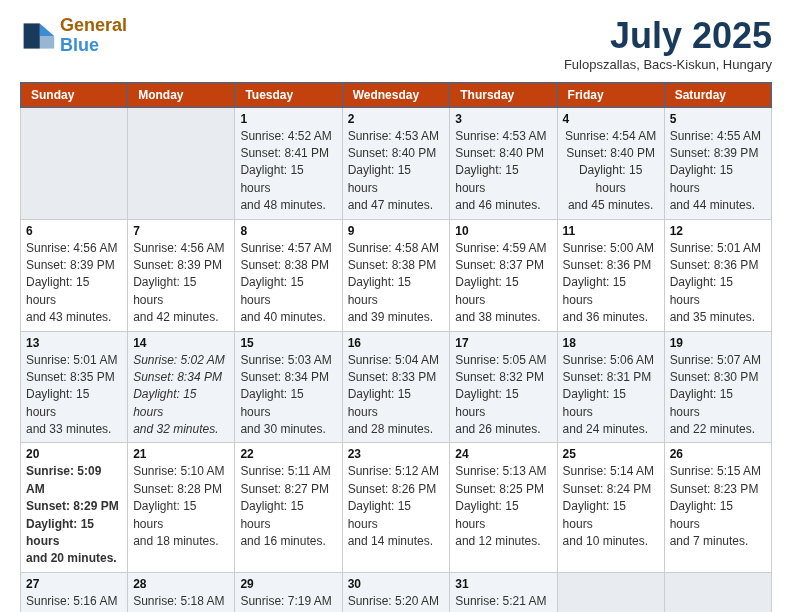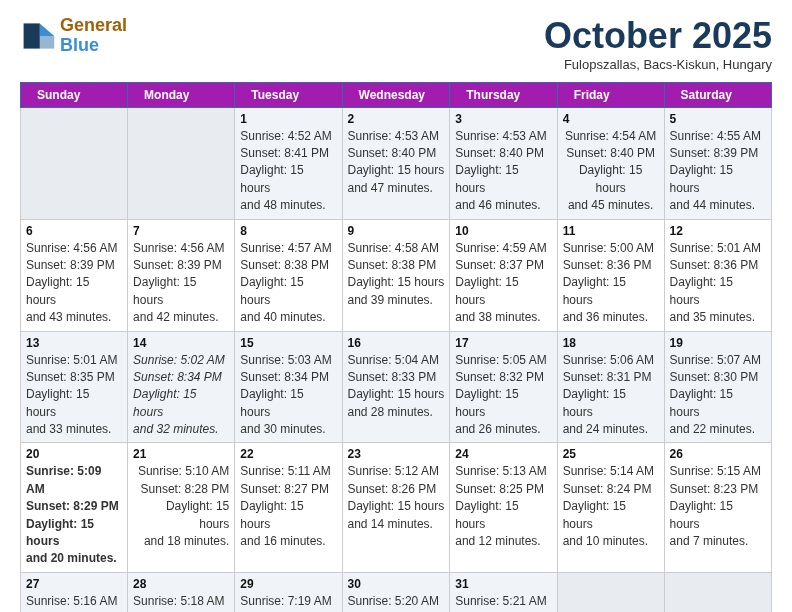--- a/index.html
+++ b/index.html
@@ -47,24 +47,24 @@
       font-size: 13px;
       color: #333;
       margin-top: 1px;
     }
     .calendar {
       width: 100%;
       border-collapse: collapse;
       font-size: 10.5px;
     }
     .calendar th {
-      background: #a21caf;
+      background: #c2410c;
       color: #fff;
       text-align: left;
-      padding: 5px 16px;
+      padding: 5px 10px;
       font-size: 12px;
       font-weight: bold;
       border: 1px solid #2e6da4;
     }
     .calendar td {
       border: 1px solid #ccc;
       vertical-align: top;
       padding: 4px 5px;
       width: 108px;
       min-height: 75px;
@@ -101,21 +101,21 @@
       <polygon points="22,20 38,20 38,34 22,34" fill="#2e6da4" opacity="0.5"></polygon>
       <rect x="4" y="6" width="18" height="28" fill="#1a3a5c"></rect>
     </svg>
     <div>
       <div class="logo-text">
         <span>General</span><br><span style="color:#3a8fd4">Blue</span>
       </div>
     </div>
   </div>
   <div class="title-block">
-    <div class="month-title">October 2025</div>
+    <div class="month-title">July 2025</div>
     <div class="location-title">Fulopszallas, Bacs-Kiskun, Hungary</div>
   </div>
 </div>
 
 <table class="calendar">
   <thead>
     <tr>
     <th>Sunday</th>
         <th>Monday</th>
         <th>Tuesday</th>
@@ -270,21 +270,21 @@
       <tr>
         <td>
           <div class="day-num">20</div>
           <div class="day-info" style="white-space: pre-line; font-weight: bold;">Sunrise: 5:09 AM
 Sunset: 8:29 PM
 Daylight: 15 hours
 and 20 minutes.</div>
         </td>
         <td>
           <div class="day-num">21</div>
-          <div class="day-info" style="white-space: pre-line; text-align: right;">Sunrise: 5:10 AM
+          <div class="day-info" style="white-space: pre-line;">Sunrise: 5:10 AM
 Sunset: 8:28 PM
 Daylight: 15 hours
 and 18 minutes.</div>
         </td>
         <td>
           <div class="day-num">22</div>
           <div class="day-info" style="white-space: pre-line;">Sunrise: 5:11 AM
 Sunset: 8:27 PM
 Daylight: 15 hours
 and 16 minutes.</div>

